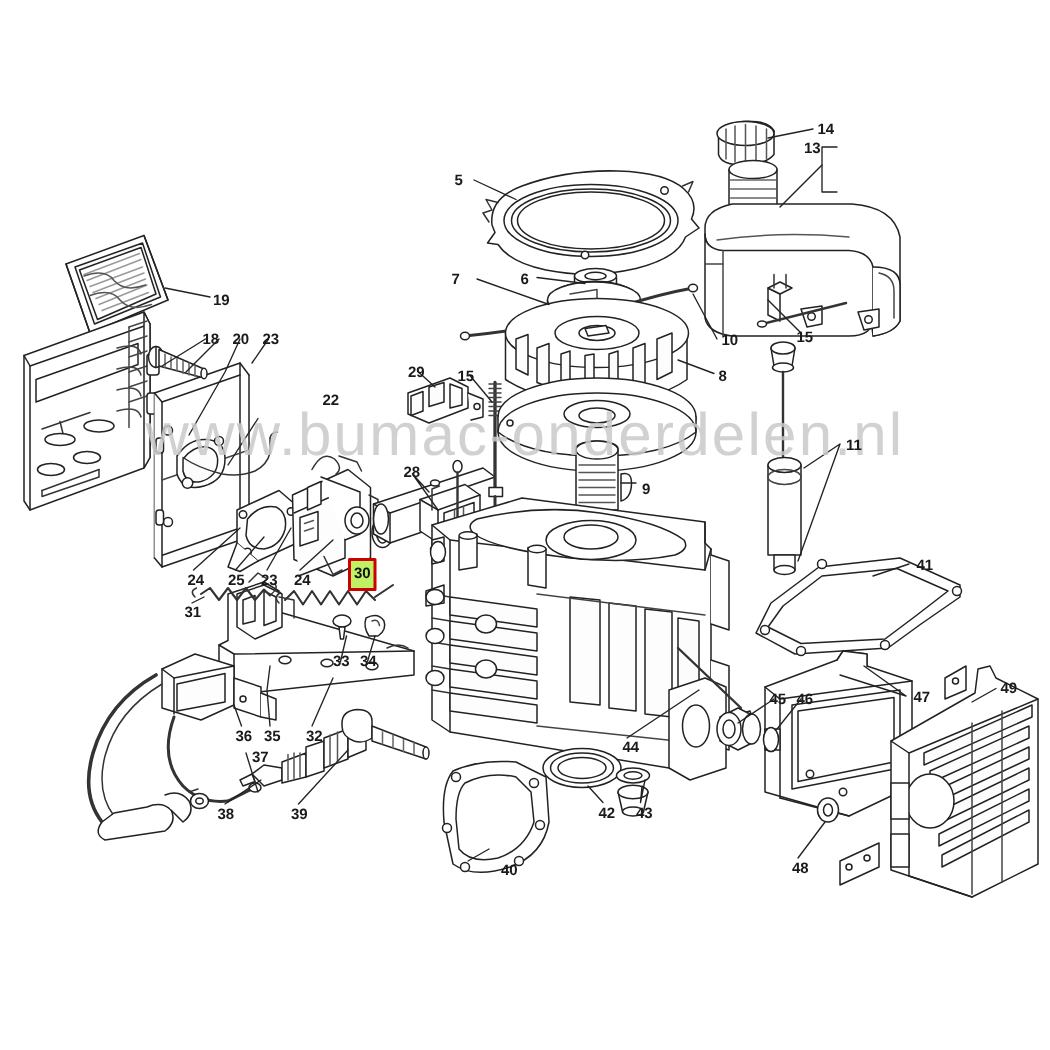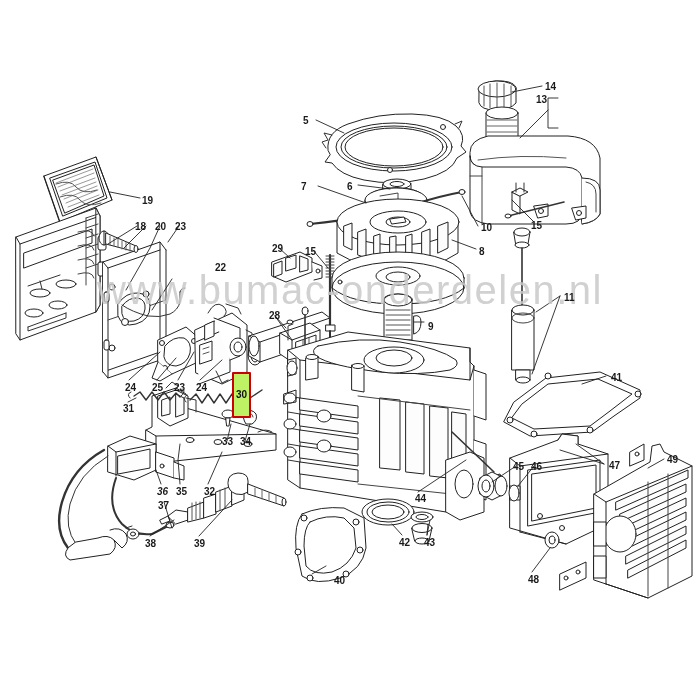--- a/index.html
+++ b/index.html
@@ -48,21 +48,21 @@
     font-weight: bold;
     color: #1a1a1a;
     line-height: 1;
     z-index: 8;
     white-space: nowrap;
   }
   .lbl.hi {
     color: #111111;
     background: #bef264;
     border: 2px solid #cc0000;
-    padding: 16px 2px;
+    padding: 4px 2px;
     border-radius: 1px;
     font-size: 10px;
   }
 </style>
 </head>
 <body>
 
 <div id="stage">
 
   <svg id="diagram-svg" viewBox="0 0 700 700">
@@ -595,22 +595,22 @@
   <div class="lbl" style="left:196px; top:383px;">24</div>
   <div class="lbl" style="left:152px; top:383px;">25</div>
   <div class="lbl" style="left:269px; top:311px;">28</div>
   <div class="lbl" style="left:272px; top:244px;">29</div>
   <div class="lbl hi" style="left:232px; top:372px;">30</div>
   <div class="lbl" style="left:123px; top:404px;">31</div>
   <div class="lbl" style="left:204px; top:487px;">32</div>
   <div class="lbl" style="left:222px; top:437px;">33</div>
   <div class="lbl" style="left:240px; top:437px;">34</div>
   <div class="lbl" style="left:176px; top:487px;">35</div>
-  <div class="lbl" style="left:157px; top:487px;font-style:italic;">36</div>
-  <div class="lbl" style="left:158px; top:501px;">37</div>
+  <div class="lbl" style="left:157px; top:487px;">36</div>
+  <div class="lbl" style="left:168px; top:501px;">37</div>
   <div class="lbl" style="left:145px; top:539px;">38</div>
   <div class="lbl" style="left:194px; top:539px;">39</div>
   <div class="lbl" style="left:302px; top:576px;margin-left:32px;">40</div>
   <div class="lbl" style="left:611px; top:373px;">41</div>
   <div class="lbl" style="left:399px; top:538px;">42</div>
   <div class="lbl" style="left:424px; top:538px;">43</div>
   <div class="lbl" style="left:415px; top:494px;">44</div>
   <div class="lbl" style="left:513px; top:462px;">45</div>
   <div class="lbl" style="left:531px; top:462px;">46</div>
   <div class="lbl" style="left:609px; top:461px;">47</div>

